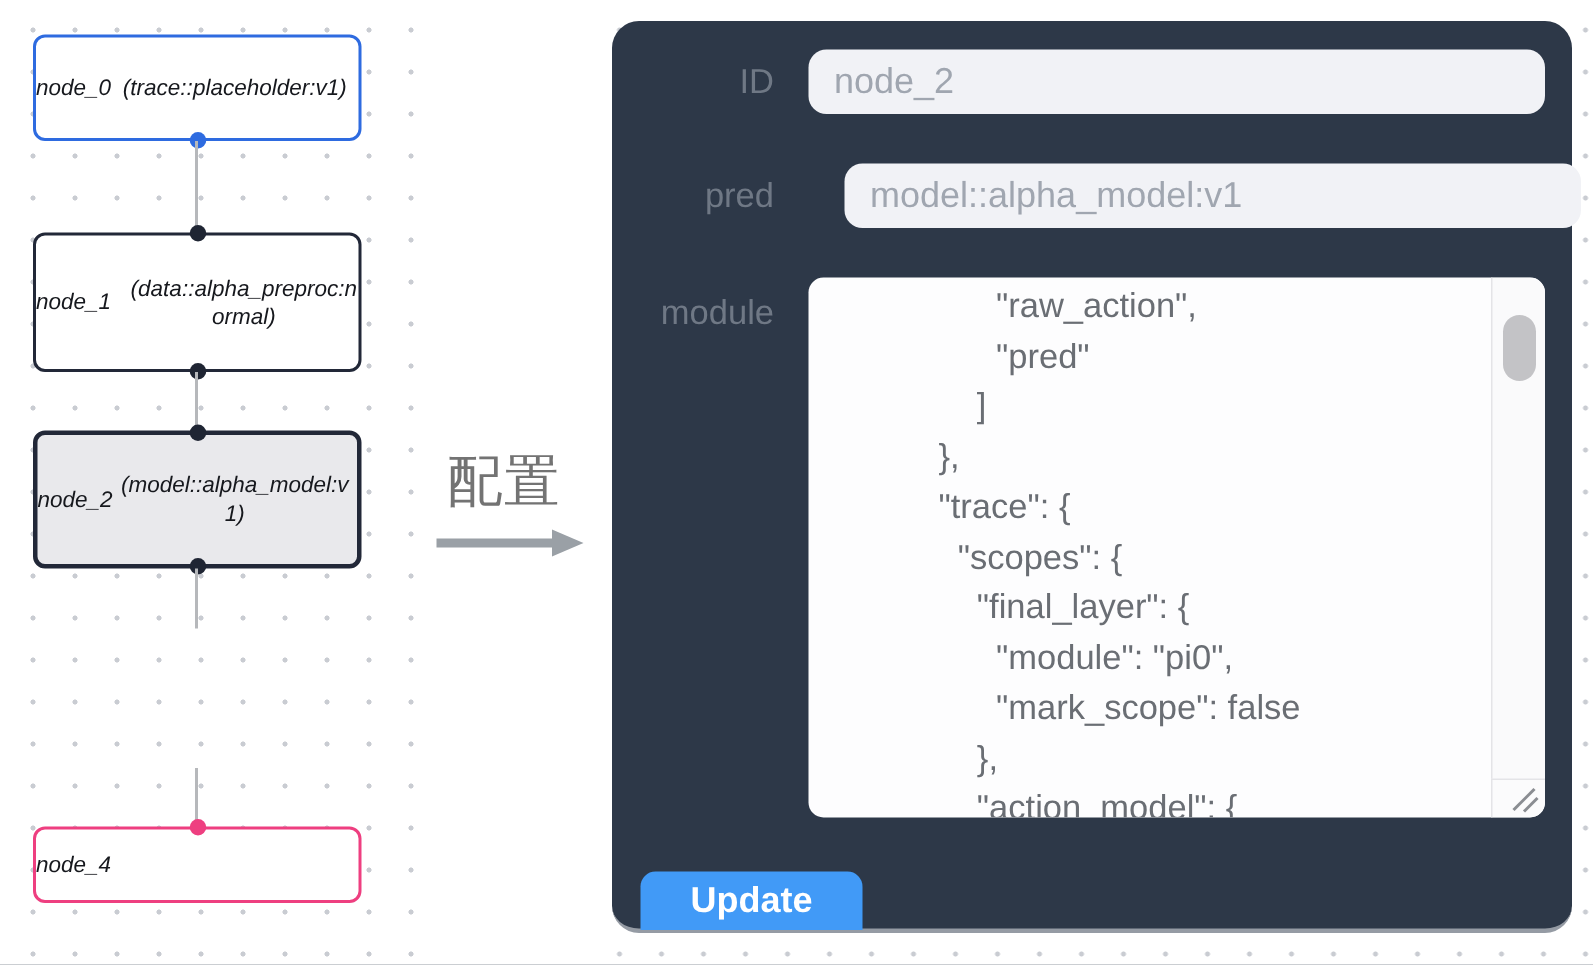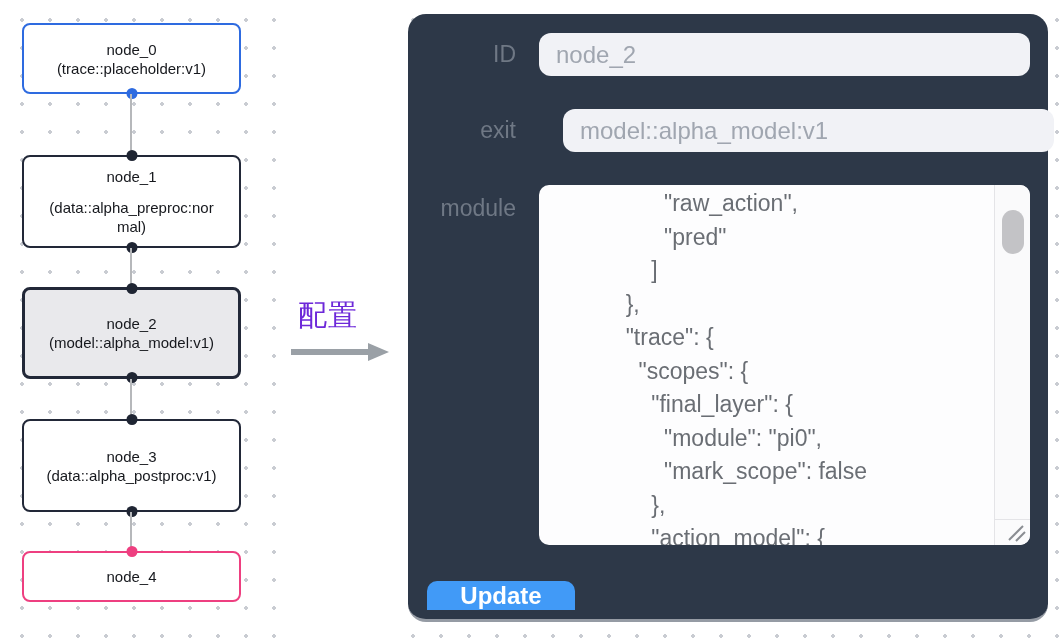--- a/index.html
+++ b/index.html
@@ -13,40 +13,40 @@
     background-image: radial-gradient(circle, #c9ccd2 1.6px, rgba(0,0,0,0) 1.8px);
     background-size: 28px 28px;
   }
   #flow-canvas { left:0; width:296px; background-position:8px 6px; }
   #panel-canvas { left:398px; width:664px; background-position:1px 6px; }
 
   
   .node {
     position:absolute; left:22px; width:219px; background:#ffffff;
     border:2px solid #222838; border-radius:8px;
-    display:flex; flex-direction:column; align-items:center; justify-content:center;
-    text-align:center; color:#16181d;
+    display:flex; flex-direction:row; align-items:center; 
+    text-align:center; color:#16181d;font-style:italic;
   }
   .node-name { font-size:15px; line-height:19px; }
   .node-type { font-size:15px; line-height:19px; width:174px; word-break:break-all; }
   .node--input  { border-color:#2e6be0; }
   .node--output { border-color:#ee3f80; }
   .node--selected { border-width:3px; background:#e9e9ec; }
 
   .port { position:absolute; left:50%; width:11px; height:11px; border-radius:50%;
           background:#1f2533; transform:translateX(-50%); }
   .port--top { top:-7px; } .port--bottom { bottom:-7px; }
   .port--blue { background:#2e6be0; } .port--pink { background:#ee3f80; }
 
   .edge { position:absolute; left:130px; width:2px; background:#b6b8bb; }
 
   
   #config-arrow-block { position:absolute; left:288px; top:296px; width:112px;
                         background:#ffffff; text-align:left; }
-  #config-arrow-label { font-size:29px; color:#6d28d9; letter-spacing:1px; padding-left:10px; }
+  #config-arrow-label { font-size:37px; color:#737373; letter-spacing:1px; padding-left:10px; }
   #config-arrow-svg { display:block; margin-top:4px; }
 
   
   #config-panel {
     position:absolute; left:10px; top:14px; width:640px; height:608px;
     background:#2d3848; border-radius:18px;
     border-bottom:3px solid #959ba4;
   }
   .field-label { position:absolute; left:0; width:108px; text-align:right;
                  color:#6f7885; font-size:23px; }
@@ -72,21 +72,21 @@
   }
   #config-scroll-thumb {
     position:absolute; left:50%; transform:translateX(-50%); top:25px;
     width:22px; height:44px; border-radius:11px; background:#c3c3c6;
   }
   #config-resize-corner {
     position:absolute; right:0; bottom:0; width:36px; height:26px;
     background:#fbfbfc; border-left:1px solid #e4e4e7; border-top:1px solid #e4e4e7;
   }
   #update-button {
-    position:absolute; left:19px; top:567px; width:148px; height:29px;
+    position:absolute; left:19px; top:567px; width:148px; height:39px;
     background:#419af7; border:none; border-radius:10px 10px 0 0;
     color:#ffffff; font-size:24px; font-weight:600; text-align:center;
     font-family:"Liberation Sans", sans-serif; cursor:pointer;
   }
 </style>
 </head>
 <body>
 
 <div id="flow-canvas" class="dot-canvas">
 
@@ -109,26 +109,20 @@
 
   <div class="node node--selected" style="top:287px; height:92px;">
     <span class="port port--top"></span>
     <div class="node-name">node_2</div>
     <div class="node-type">(model::alpha_model:v1)</div>
     <span class="port port--bottom"></span>
   </div>
 
   <div class="edge" style="top:379px; height:40px;"></div>
 
-  <div class="node" style="top:419px; height:93px;">
-    <span class="port port--top"></span>
-    <div class="node-name">node_3</div>
-    <div class="node-type">(data::alpha_postproc:v1)</div>
-    <span class="port port--bottom"></span>
-  </div>
 
   <div class="edge" style="top:512px; height:39px;"></div>
 
   <div class="node node--output" style="top:551px; height:51px;">
     <span class="port port--top port--pink"></span>
     <div class="node-name">node_4</div>
   </div>
 
 </div>
 
@@ -139,21 +133,21 @@
     <polygon points="80,3 101,12 80,21" fill="#9aa0a6"></polygon>
   </svg>
 </div>
 
 <div id="panel-canvas" class="dot-canvas">
   <div id="config-panel">
 
     <div class="field-label" style="top:19px; height:43px; line-height:43px;">ID</div>
     <input class="panel-input" style="top: 19px;" type="text" value="node_2">
 
-    <div class="field-label" style="top:95px; height:43px; line-height:43px;">exit</div>
+    <div class="field-label" style="top:95px; height:43px; line-height:43px;">pred</div>
     <input class="panel-input" style="top: 95px; margin-left: 24px;" type="text" value="model::alpha_model:v1">
 
     <div class="field-label" style="top:174px; height:40px; line-height:40px;">module</div>
 
     <div id="config-box">
       <pre id="config-text">                  "raw_action",
                   "pred"
                 ]
             },
             "trace": {

